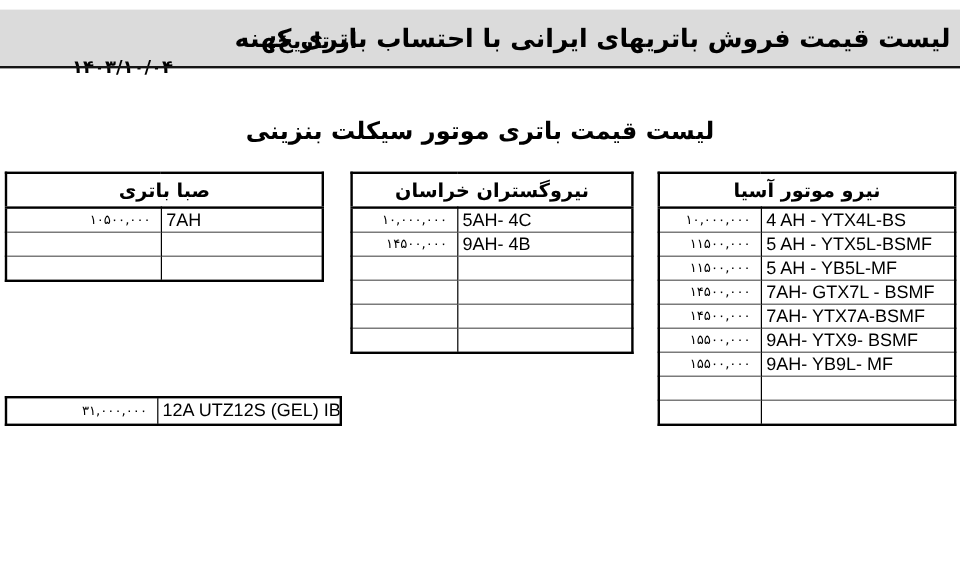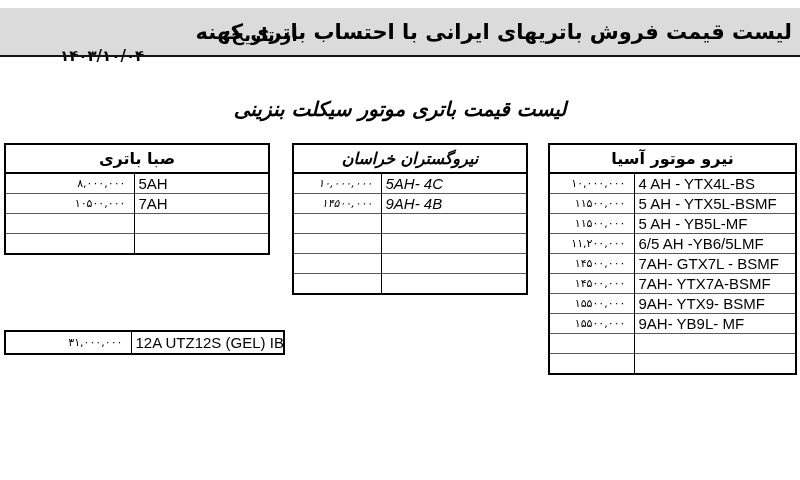--- a/index.html
+++ b/index.html
@@ -21,21 +21,21 @@
   }
   .date-value {
     position:absolute; left:60px; top:15px;
     font-size:15px; font-weight:bold; letter-spacing:1px; white-space:nowrap;margin-top:24px;
   }
   .rule { position:absolute; top:55px; left:0; width:800px; height:2px; background:#151515; }
 
   
   .page-title {
     position:absolute; top:97px; left:0; width:800px;
-    text-align:center; font-size:20px; font-weight:bold; direction:rtl; margin:0;font-style:italic;
+    text-align:center; font-size:20px; font-weight:bold; direction:rtl; margin:0;
   }
 
   
   table.price-table {
     position:absolute; border-collapse:collapse; table-layout:fixed;
     border:2px solid #000; background:#fff;padding-left:28px;
   }
   .price-table th {
     height:27px; font-size:16px; font-weight:bold; text-align:center;
     direction:rtl; padding:0; border-bottom:2px solid #000;
@@ -48,21 +48,21 @@
     text-align:right; direction:ltr; font-size:11px; letter-spacing:2px;
     border-right:1px solid #000; padding-right:8px;
   }
   .price-table td.name-cell {
     text-align:left; font-size:15px;
     font-family:"Liberation Sans","DejaVu Sans",sans-serif;
     padding-left:4px;
   }
 
   #table-saba     { left:4px;   top:143px; width:264px; }
-  #table-khorasan { left:292px; top:143px; width:234px;font-style:italic; }
+  #table-khorasan { left:292px; top:143px; width:234px; }
   #table-asia     { left:548px; top:143px; width:247px; }
   #table-gel      { left:4px;   top:330px; width:279px; }
   #table-gel td   { height:21px; border-top:none; }
 </style>
 </head>
 <body>
 
 <div class="page">
 
   <div class="header-band">
@@ -79,24 +79,20 @@
         <col style="width:129px">
         <col style="width:135px">
       </colgroup>
     <thead>
       <tr>
         <th colspan="2">صبا باتری</th>
       </tr>
     </thead>
     <tbody>
         <tr>
-          <td class="price-cell">۸,۰۰۰,۰۰۰</td>
-          <td class="name-cell">5AH</td>
-        </tr>
-        <tr>
           <td class="price-cell">۱۰۵۰۰,۰۰۰</td>
           <td class="name-cell">7AH</td>
         </tr>
         <tr>
           <td class="price-cell"></td>
           <td class="name-cell"></td>
         </tr>
         <tr>
           <td class="price-cell"></td>
           <td class="name-cell"></td>
@@ -159,24 +155,20 @@
         </tr>
         <tr>
           <td class="price-cell">۱۱۵۰۰,۰۰۰</td>
           <td class="name-cell">5 AH - YTX5L-BSMF</td>
         </tr>
         <tr>
           <td class="price-cell">۱۱۵۰۰,۰۰۰</td>
           <td class="name-cell">5 AH - YB5L-MF</td>
         </tr>
         <tr>
-          <td class="price-cell">۱۱,۲۰۰,۰۰۰</td>
-          <td class="name-cell">6/5 AH -YB6/5LMF</td>
-        </tr>
-        <tr>
           <td class="price-cell">۱۴۵۰۰,۰۰۰</td>
           <td class="name-cell">7AH- GTX7L - BSMF</td>
         </tr>
         <tr>
           <td class="price-cell">۱۴۵۰۰,۰۰۰</td>
           <td class="name-cell">7AH- YTX7A-BSMF</td>
         </tr>
         <tr>
           <td class="price-cell">۱۵۵۰۰,۰۰۰</td>
           <td class="name-cell">9AH- YTX9- BSMF</td>

